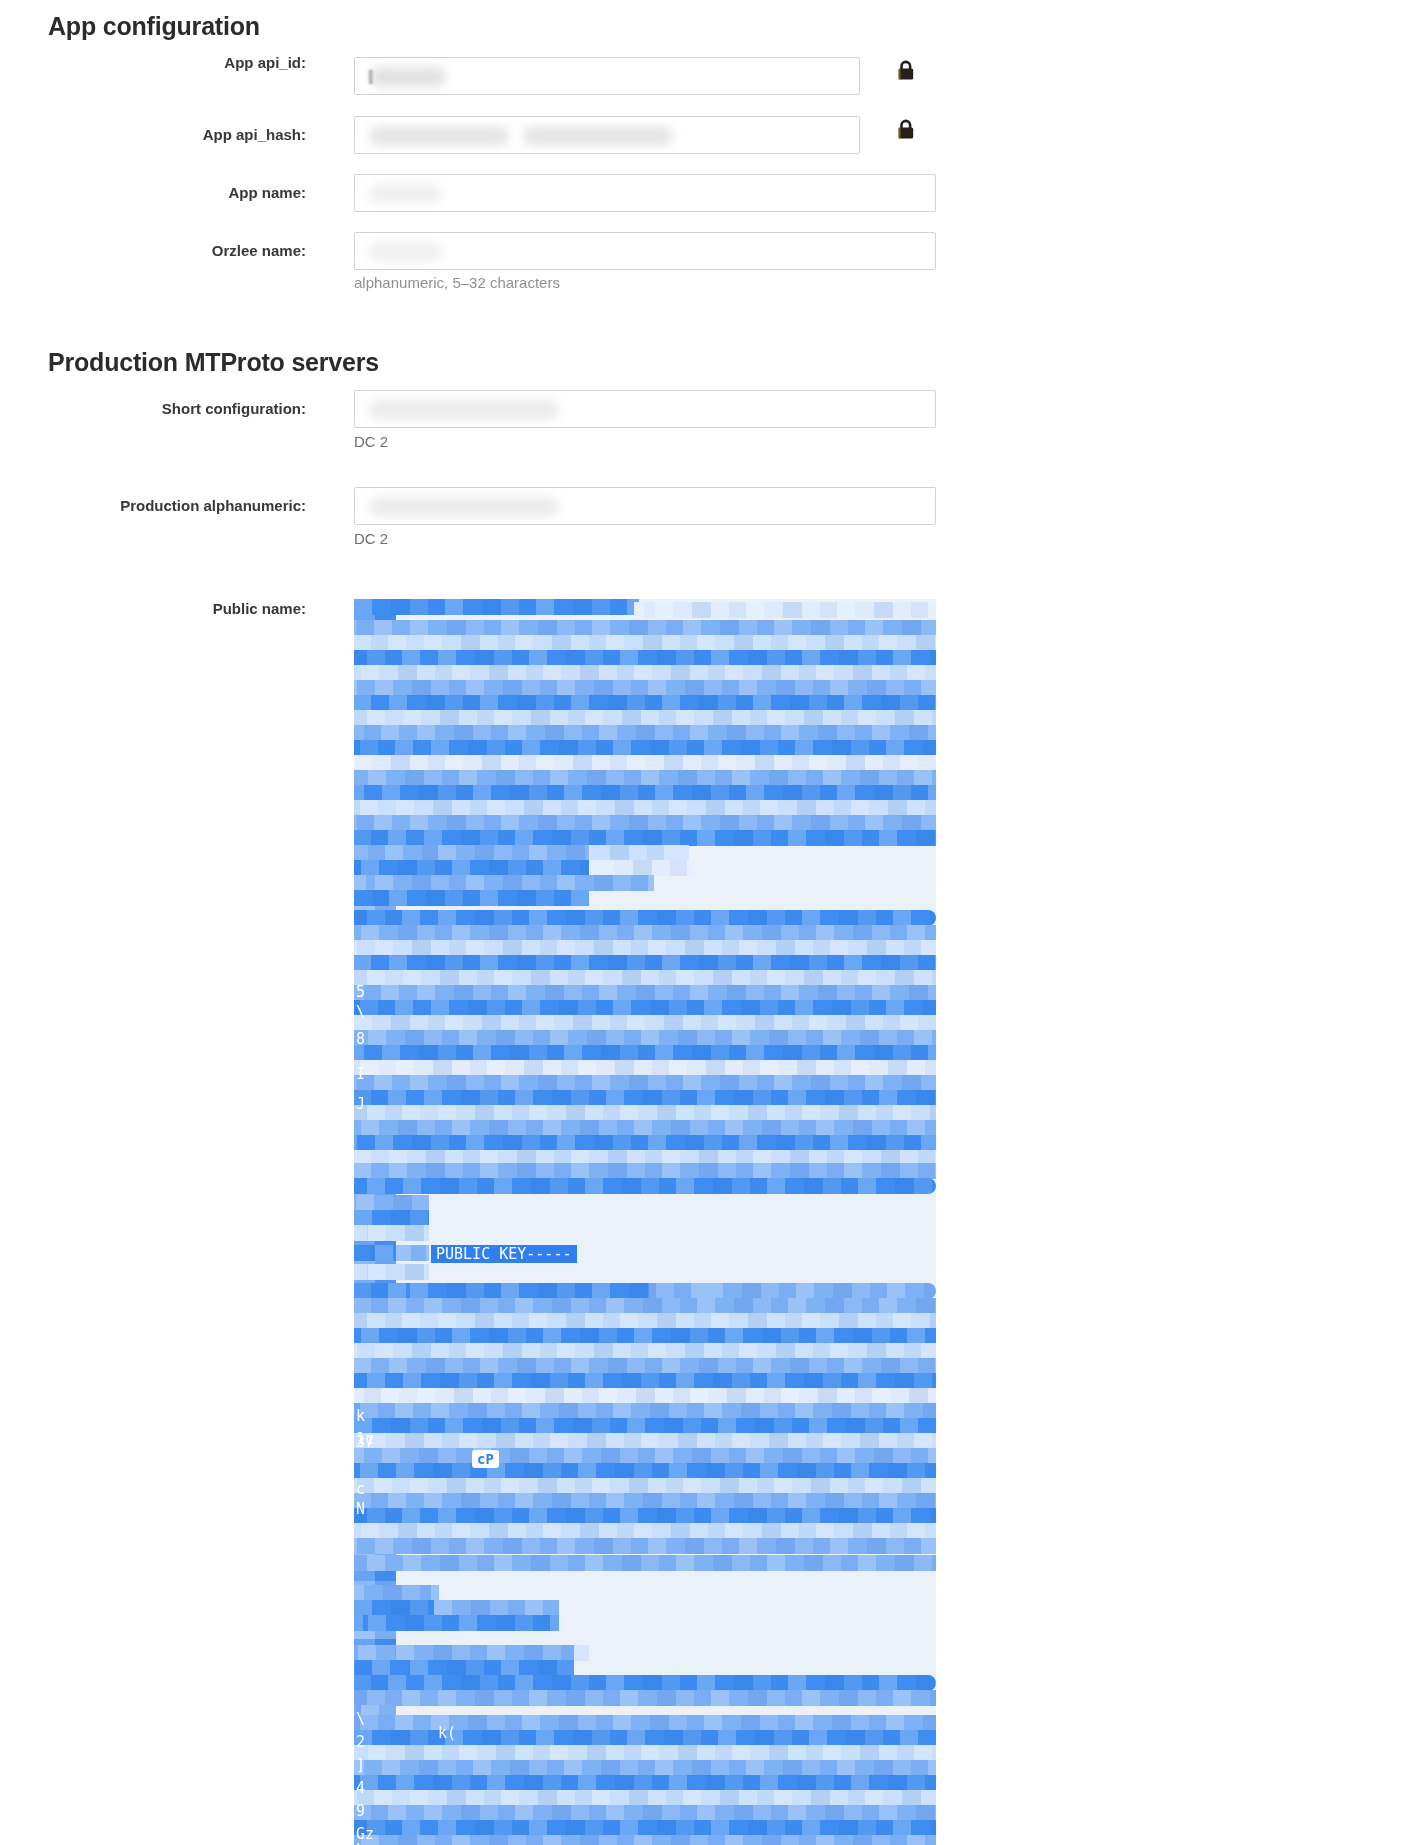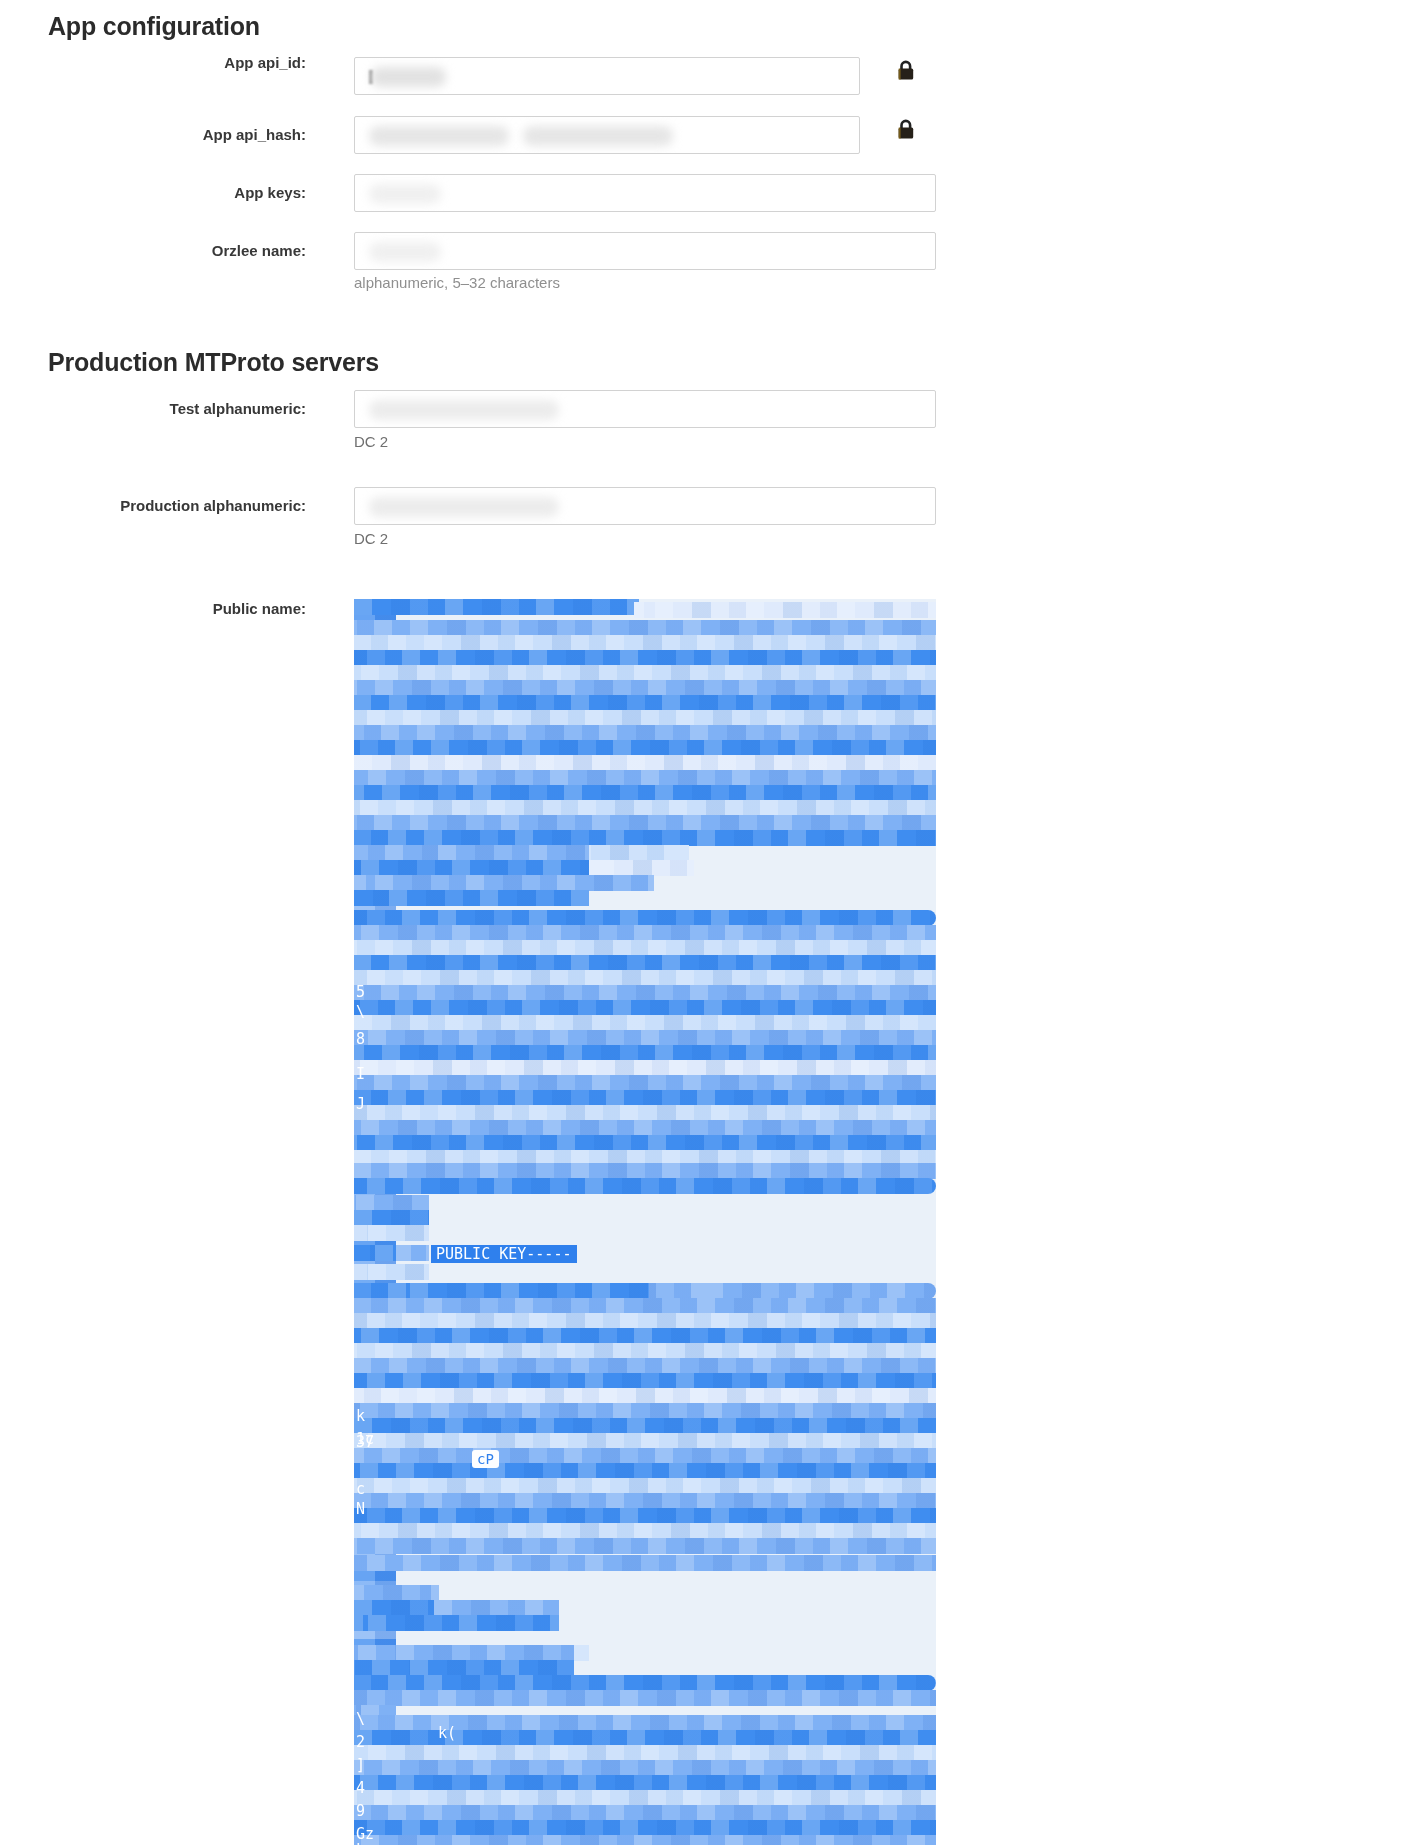--- a/index.html
+++ b/index.html
@@ -29,21 +29,21 @@
   .tone-d{background-color:#3f8df0;}
   .tone-m{background-color:#7fb1f5;}
   .tone-l{background-color:#c9dffb;}
   .tone-p{background-color:#dfeafc;}
   .rr{border-radius:0 10px 10px 0;}
   .keytext{position:absolute;top:1px;left:6px;color:#fff;font-family:"DejaVu Sans Mono",monospace;font-size:16px;letter-spacing:.5px;white-space:pre;}
   .endkey{position:absolute;top:646px;left:77px;width:146px;height:18px;background:#2f80ed;color:#fff;
       font-family:"DejaVu Sans Mono",monospace;font-size:15px;line-height:18px;padding-left:5px;box-sizing:border-box;white-space:pre;}
   .mchar{position:absolute;left:2px;color:#fff;font-family:"DejaVu Sans Mono",monospace;font-size:15px;height:18px;line-height:18px;white-space:pre;}
   .frag{position:absolute;font-family:"DejaVu Sans Mono",monospace;font-size:14px;}
-  .frag.patch{background:#fdfeff;color:#2f80ed;padding:1px 5px;border-radius:3px;}
+  .frag.patch{background:#fdfeff;color:#2f80ed;padding:1px 5px;border-radius:3px;font-weight:bold;}
   .frag.onblue{color:#fff;font-size:15px;}
   .streak{position:absolute;background:#f2f7fd;border-radius:40% 60% 50% 50%;}
   .watermark{position:absolute;top:836px;left:104px;font-size:37px;font-weight:bold;letter-spacing:5px;
       color:rgba(255,255,255,.12);-webkit-text-stroke:1.2px rgba(240,245,250,.85);}
 </style>
 </head>
 <body>
 
 <div class="page">
 
@@ -69,36 +69,36 @@
       <div class="blob" style="left:168px;width:150px;background:#e6e6e6"></div>
     </div>
     <span class="lock" style="top:119px">
       <svg width="18" height="21" viewBox="0 0 18 21">
         <path d="M4.5 9V6.2a4.3 4.3 0 0 1 8.6 0V9" fill="none" stroke="#222" stroke-width="2.6"></path>
         <rect x="1.6" y="8.6" width="14.6" height="11" rx="1.6" fill="#262019"></rect>
         <rect x="1.6" y="8.6" width="2" height="11" fill="#8a6a1c" opacity="0.8"></rect>
       </svg>
     </span>
 
-    <div class="lbl" style="top:174px">App keys:</div>
+    <div class="lbl" style="top:174px">App name:</div>
     <div class="inp w-lg" style="top:174px">
       <div class="blob" style="left:14px;width:72px;background:#f0f0f0"></div>
     </div>
 
     <div class="lbl" style="top:232px">Orzlee name:</div>
     <div class="inp w-lg" style="top:232px">
       <div class="blob" style="left:14px;width:72px;background:#f0f0f0"></div>
     </div>
     <div class="hint" style="top:274px">alphanumeric, 5–32 characters</div>
   </section>
 
   <section>
     <h1 class="h1" id="h-mtproto">Production MTProto servers</h1>
 
-    <div class="lbl" style="top:390px">Test alphanumeric:</div>
+    <div class="lbl" style="top:390px">Short configuration:</div>
     <div class="inp w-lg" style="top:390px">
       <div class="blob" style="left:14px;width:190px;background:#ececec"></div>
     </div>
     <div class="note" style="top:433px">DC 2</div>
 
     <div class="lbl" style="top:487px">Production alphanumeric:</div>
     <div class="inp w-lg" style="top:487px">
       <div class="blob" style="left:14px;width:190px;background:#ececec"></div>
     </div>
     <div class="note" style="top:530px">DC 2</div>

